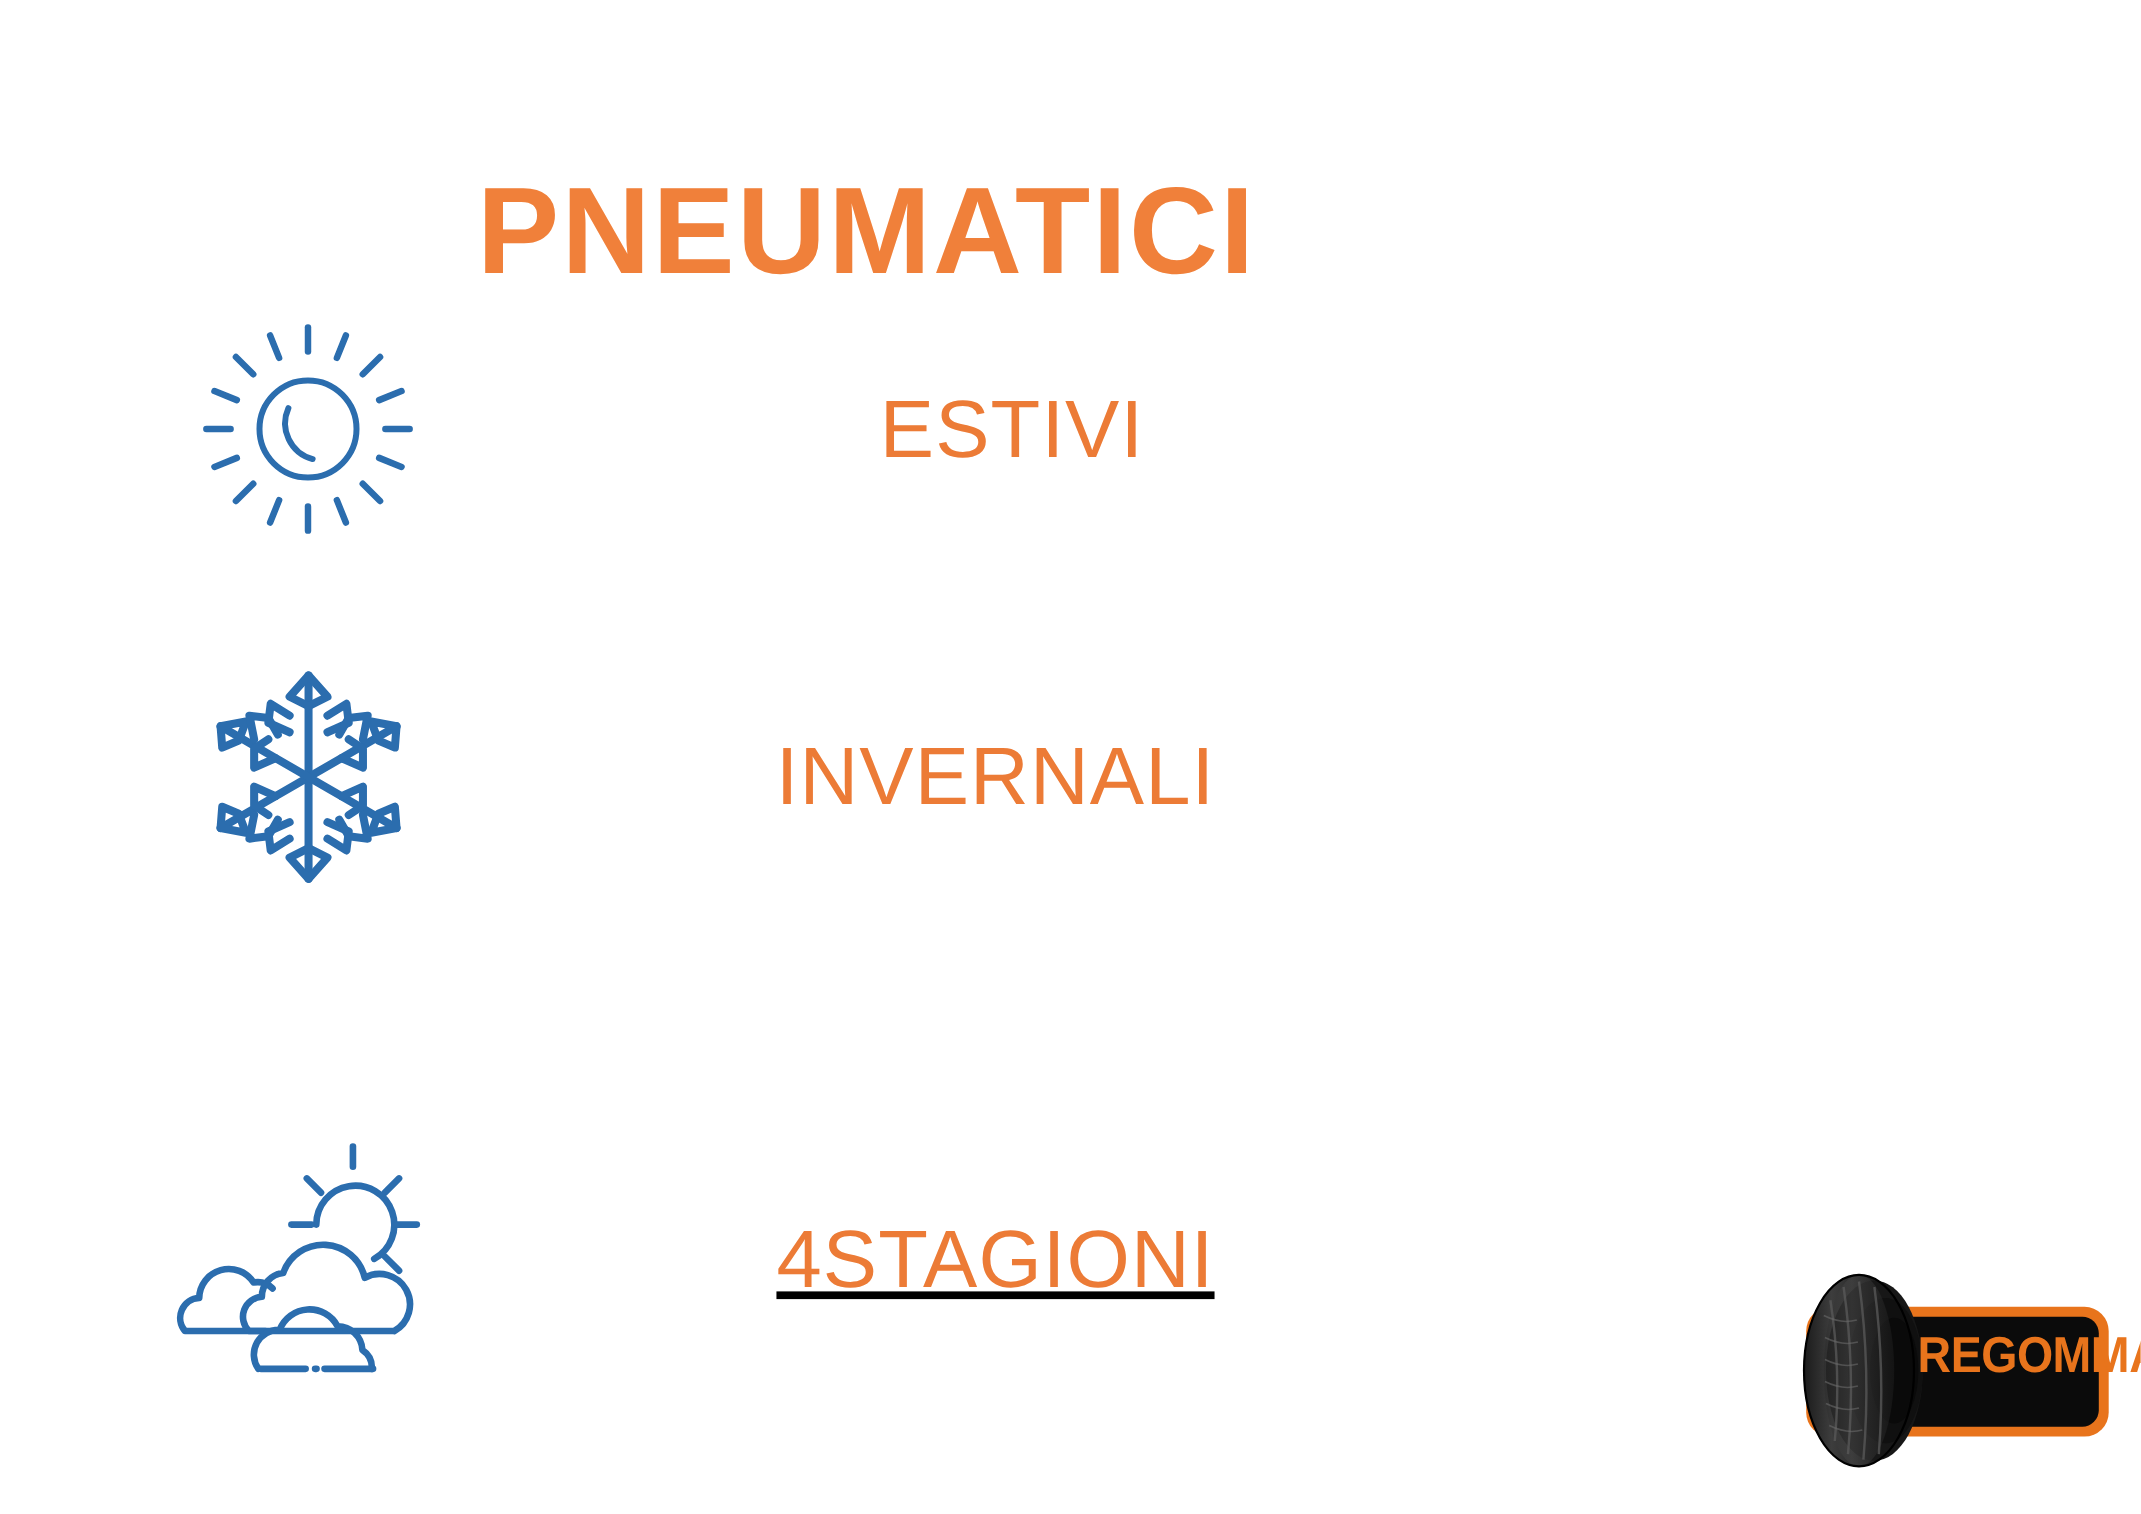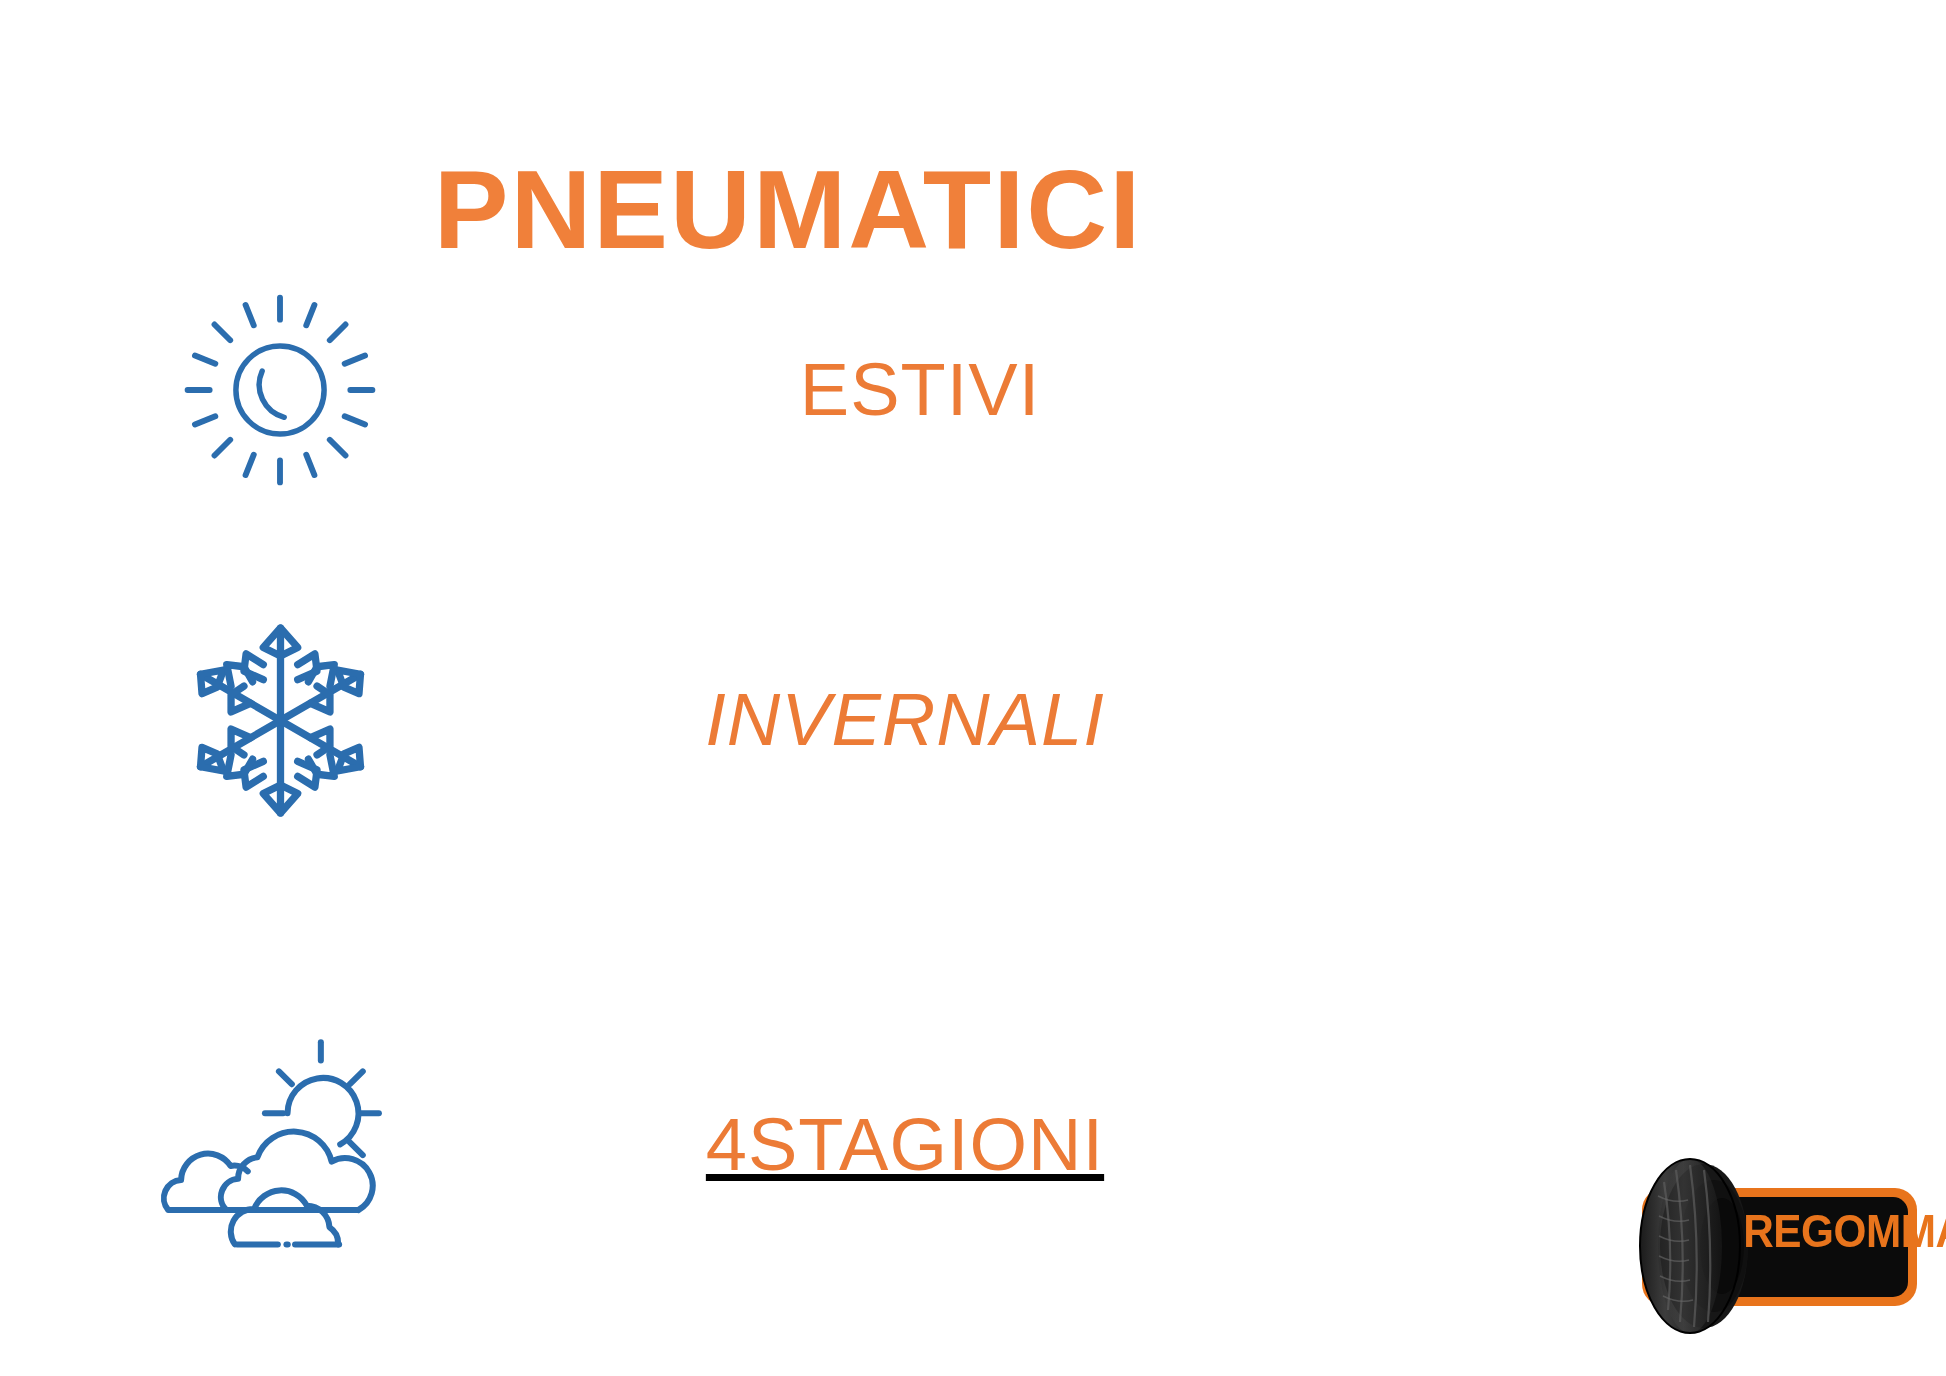--- a/index.html
+++ b/index.html
@@ -24,21 +24,21 @@
     line-height:1.05;
     padding-left:30px;
     box-sizing:border-box;
     white-space:nowrap;
     margin-top:47px;
   }
 
   
   .row{position:absolute;left:0;width:1400px;height:230px;display:flex;align-items:center;justify-content:center;}
   .row-1{top:275px;}
-  .row-2{top:605px;font-style:italic;}
+  .row-2{top:591px;}
   .row-3{top:1030px;}
 
   .icon-cell{
     width:560px;
     display:flex;
     align-items:center;
     justify-content:center;
     flex:0 0 560px;
   }
   .label-cell{

